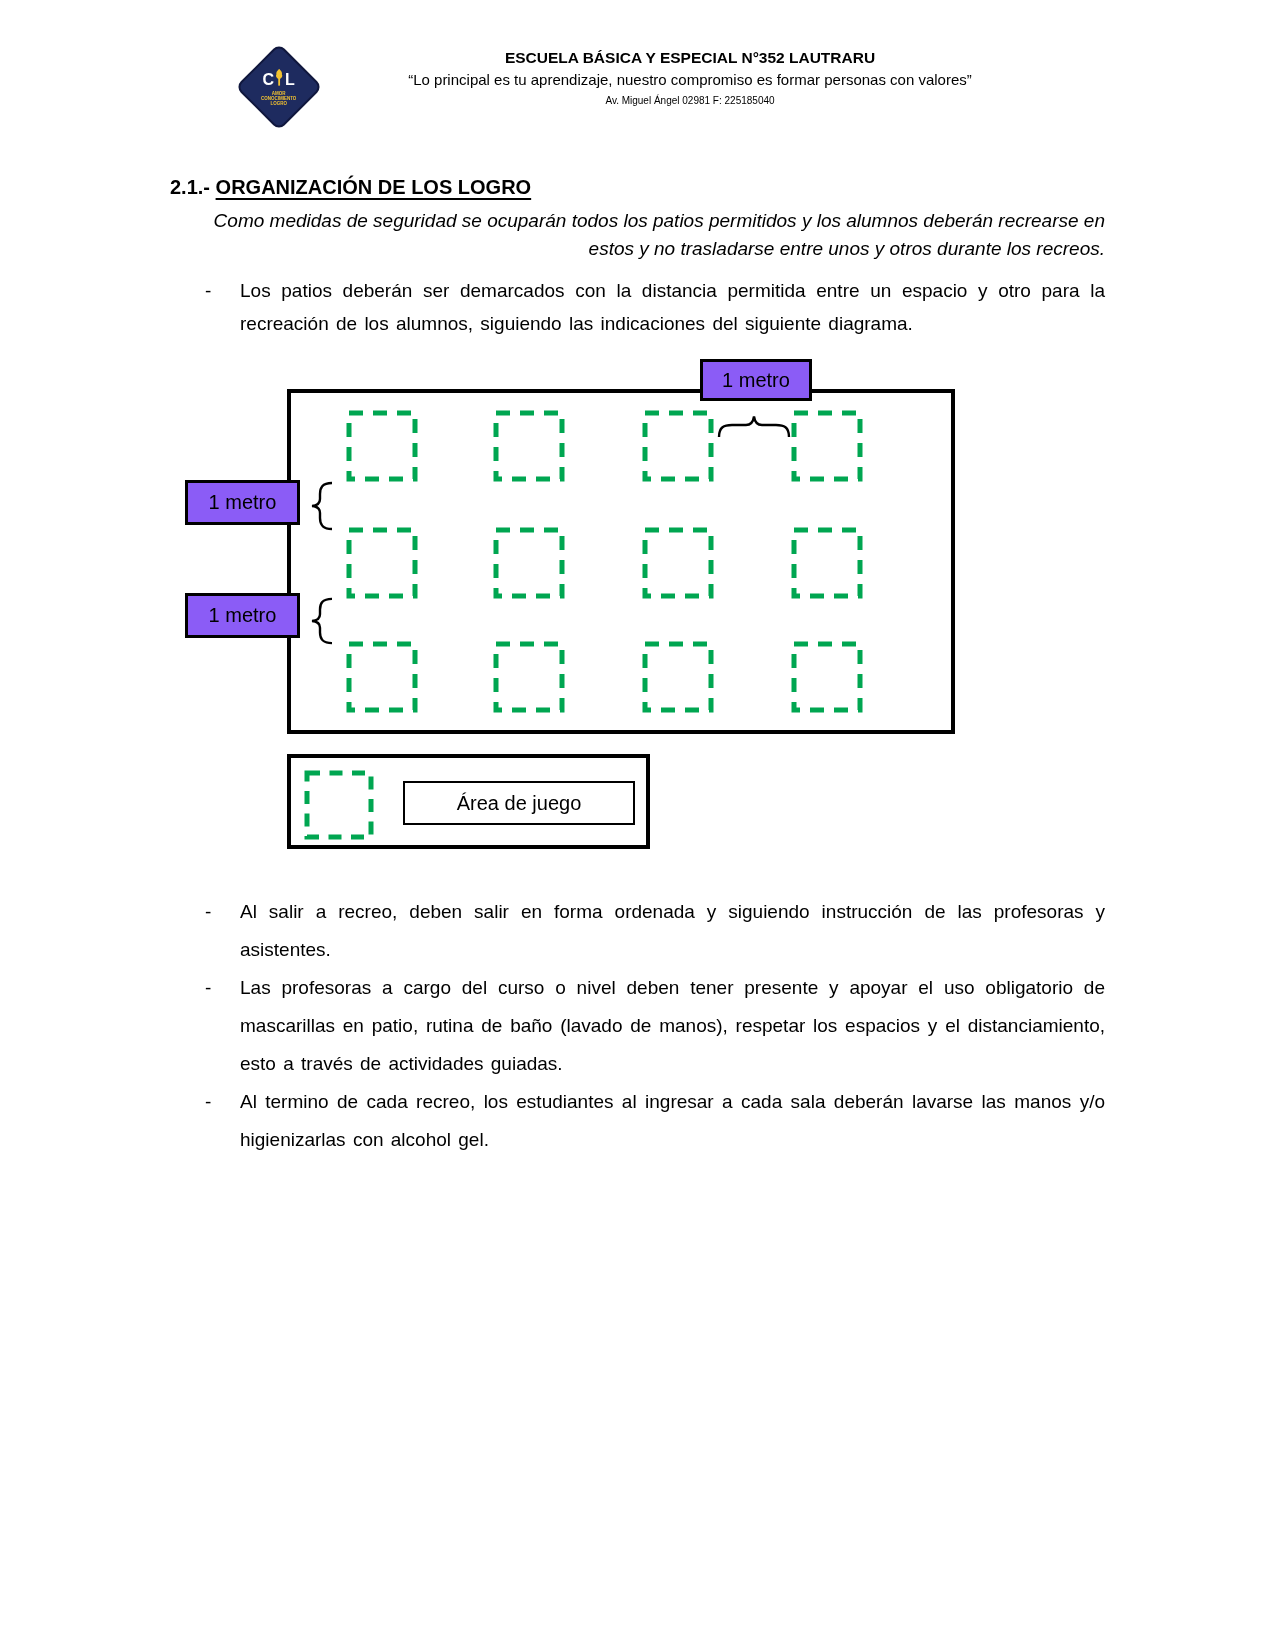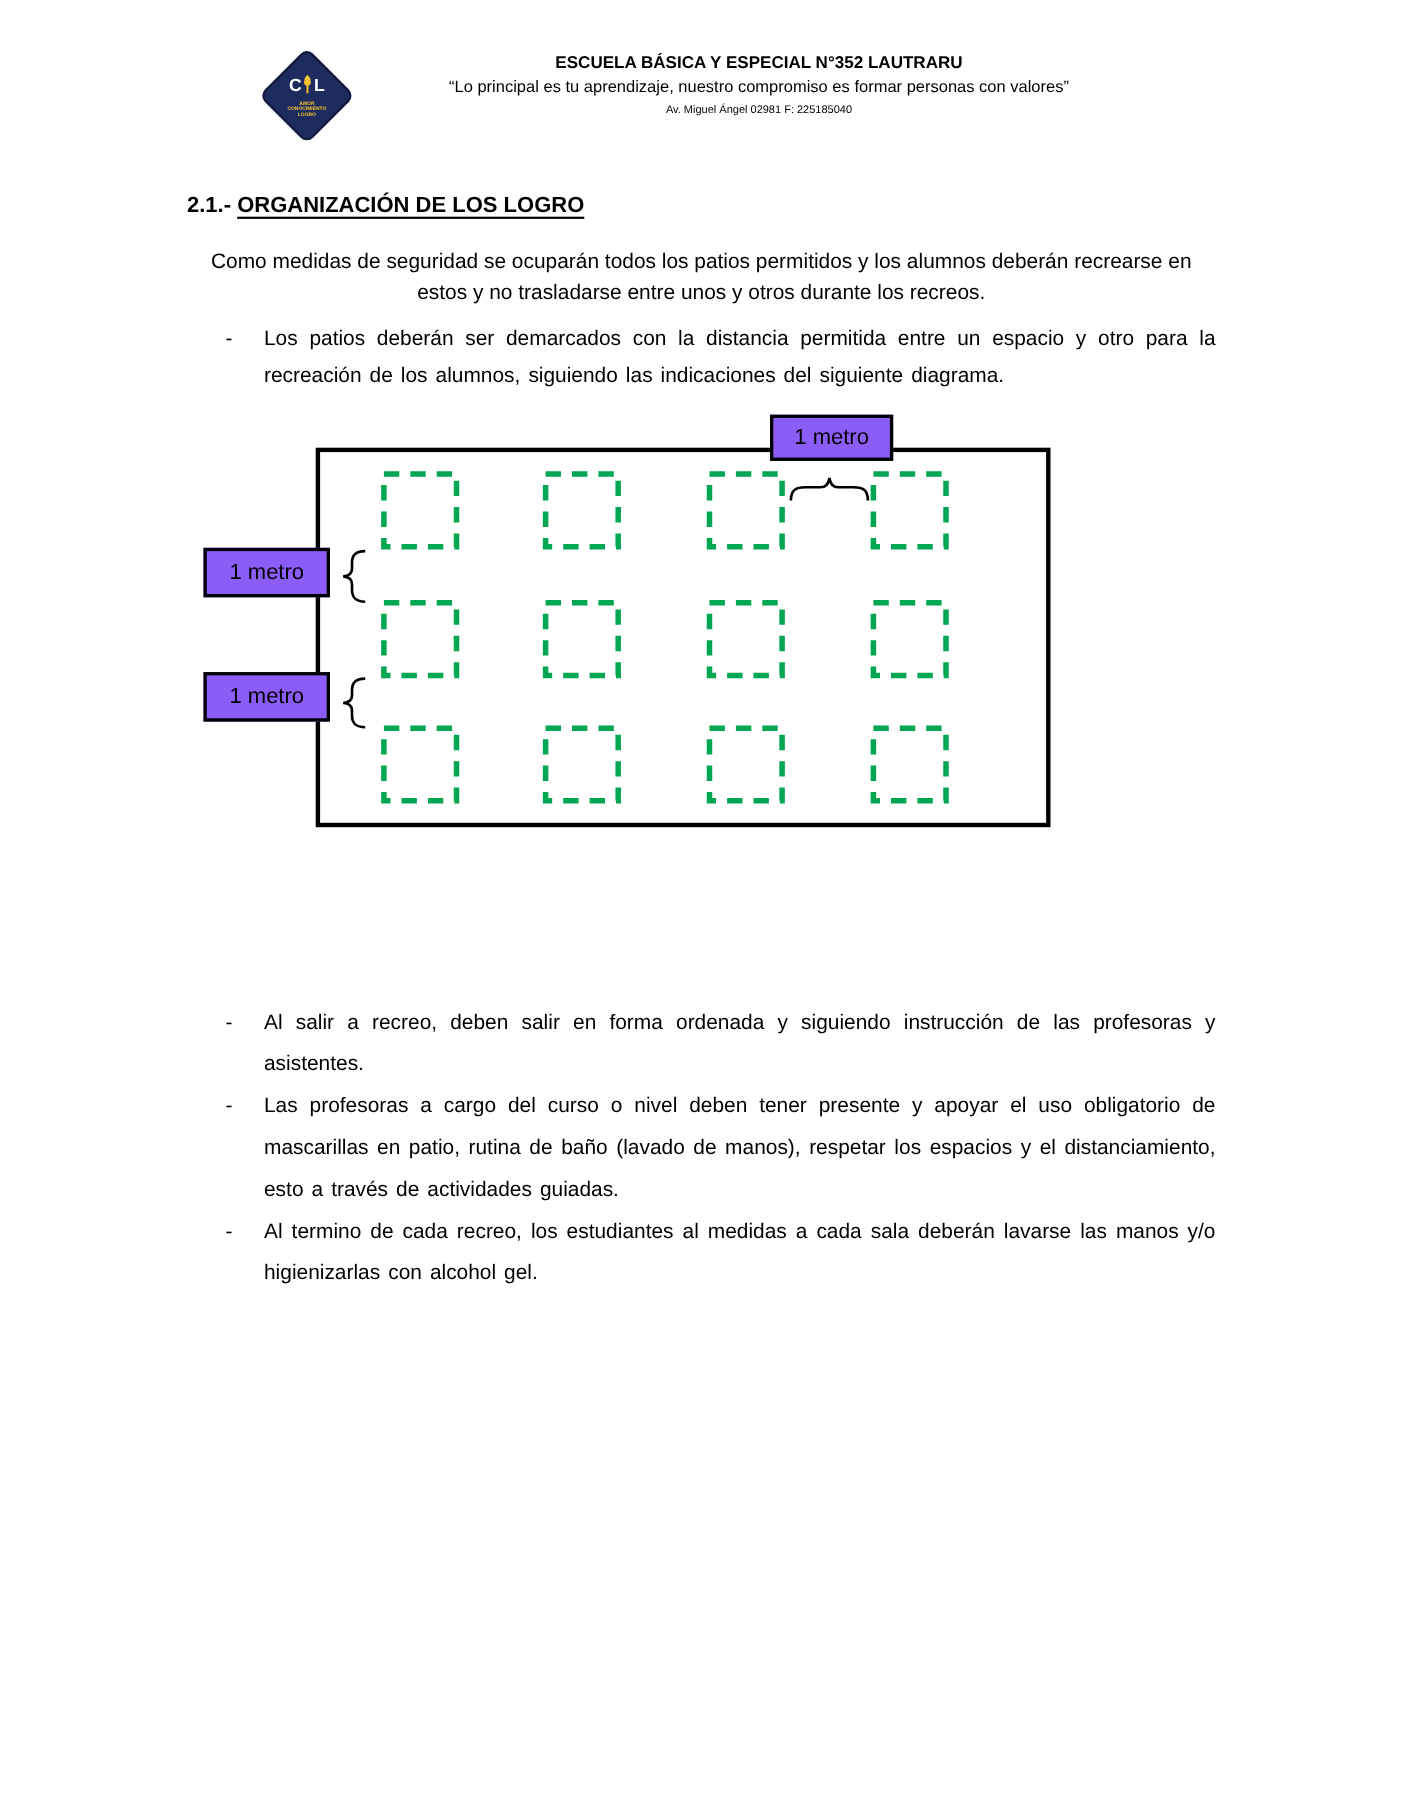--- a/index.html
+++ b/index.html
@@ -19,21 +19,21 @@
               text-align:center; font-weight:bold; }
   .hdr-text { position:absolute; left:330px; top:47px; width:720px; text-align:center; }
   .hdr-name  { font-weight:bold; font-size:15.5px; line-height:22px; }
   .hdr-motto { font-size:15px; line-height:21px; }
   .hdr-addr  { font-size:10px; line-height:21px; }
 
   
   .main { margin:0 170px; width:935px; font-size:19px; }
   .title { margin-top:36px; font-size:20px; font-weight:bold; line-height:27px; }
   .title .underl { text-decoration:underline; text-decoration-thickness:2px; text-underline-offset:4px; }
-  .intro { margin-top:24px; line-height:28px; text-align:center; min-height:56px; }
+  .intro { margin-top:6px; line-height:28px; text-align:right; min-height:56px;font-style:italic; }
   .bullet { display:flex; line-height:33px; }
   .bullet .bm { flex:none; width:35px; margin-left:35px; }
   .bullet .bt { flex:1; text-align:justify; word-spacing:2px; }
   .bullet.first { margin-top:11px; min-height:99px; }
   .bullets-bottom { margin-top:34px; }
   .bullets-bottom .bullet { line-height:38px; }
 
   
   .diagram { position:relative; margin-left:-170px; margin-top:-14px; width:1275px; height:500px; }
   .patio-rect { position:absolute; left:287px; top:30px; width:668px; height:345px; border:4px solid #000; z-index:1; }
@@ -147,31 +147,39 @@
         <path d="M22 2 C12 2 10 7 10 13 L10 18 C10 22 8 24.5 2 25 C8 25.5 10 28 10 32 L10 37 C10 43 12 48 22 48" fill="none" stroke="#000" stroke-width="2.4"></path>
       </svg>
 
       <div class="dlabel left2">
         <span>1 metro</span>
       </div>
       <svg class="brace l2" width="24" height="48" viewBox="0 0 24 50" preserveAspectRatio="none">
         <path d="M22 2 C12 2 10 7 10 13 L10 18 C10 22 8 24.5 2 25 C8 25.5 10 28 10 32 L10 37 C10 43 12 48 22 48" fill="none" stroke="#000" stroke-width="2.4"></path>
       </svg>
 
+      <div class="legend">
+        <span class="lsq"><svg width="72" height="72">
+              <rect x="4" y="4" width="64" height="64" fill="none" stroke="#00a651" stroke-width="5" stroke-dasharray="13 9.5"></rect>
+            </svg></span>
+        <div class="llab">
+          <span>Área de juego</span>
+        </div>
+      </div>
     </div>
 
     <div class="bullets-bottom">
       <div class="bullet">
         <span class="bm">-</span>
         <span class="bt">Al salir a recreo, deben salir en forma ordenada y siguiendo instrucción de las profesoras y asistentes.</span>
       </div>
       <div class="bullet">
         <span class="bm">-</span>
         <span class="bt">Las profesoras a cargo del curso o nivel deben tener presente y apoyar el uso obligatorio de mascarillas en patio, rutina de baño (lavado de manos), respetar los espacios y el distanciamiento, esto a través de actividades guiadas.</span>
       </div>
       <div class="bullet">
         <span class="bm">-</span>
-        <span class="bt">Al termino de cada recreo, los estudiantes al medidas a cada sala deberán lavarse las manos y/o higienizarlas con alcohol gel.</span>
+        <span class="bt">Al termino de cada recreo, los estudiantes al ingresar a cada sala deberán lavarse las manos y/o higienizarlas con alcohol gel.</span>
       </div>
     </div>
 
   </div>
 </div>
 
 </body></html>

